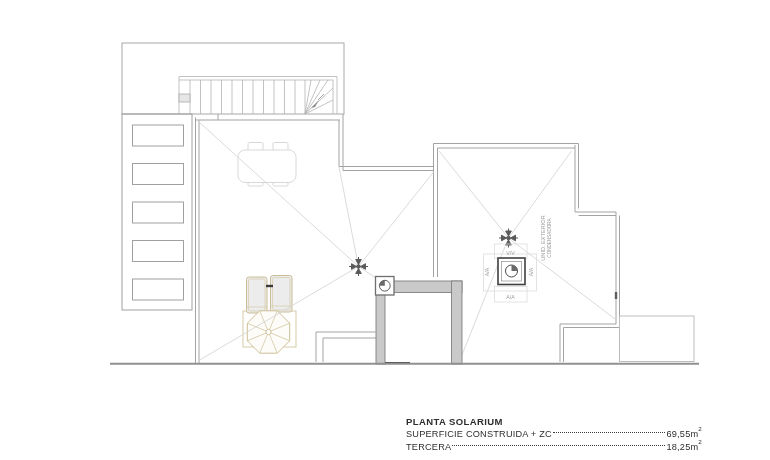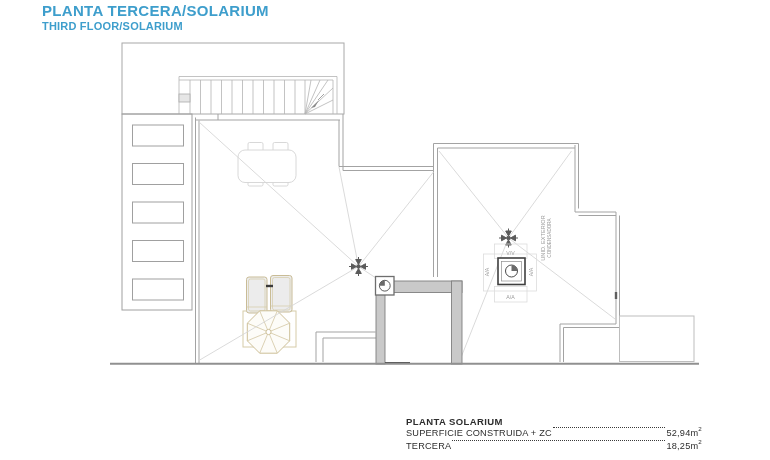--- a/index.html
+++ b/index.html
@@ -7,35 +7,31 @@
           font-family:"Liberation Sans", sans-serif;}
   
   #header{position:absolute;left:42px;top:2px;}
   #header .title{font-size:15px;font-weight:bold;letter-spacing:.3px;}
   #header .subtitle{font-size:11px;font-weight:bold;letter-spacing:.2px;margin-top:1px;}
   
   #plan{position:absolute;left:0;top:0;}
   
   #summary{position:absolute;left:406px;top:416px;width:296px;color:#2d2d2d;}
   #summary .heading{font-size:9.5px;font-weight:bold;letter-spacing:.4px;margin-bottom:0;}
-  #summary .row{display:flex;align-items:flex-start;font-size:9.2px;letter-spacing:.2px;
+  #summary .row{display:flex;align-items:center;font-size:9.2px;letter-spacing:.2px;
                 height:13px;line-height:12px;}
   #summary .leader{flex:1;border-bottom:1.6px dotted #3a3a3a;margin:0 1px 2px 1px;}
   #summary sup{font-size:6.2px;position:relative;top:-1px;line-height:0;}
   svg text{font-family:"Liberation Sans", sans-serif;}
 </style>
 </head>
 <body>
 
 <div id="canvas">
 
-  <div id="header">
-    <div class="title" style="color:#3E9ECC">PLANTA TERCERA/SOLARIUM</div>
-    <div class="subtitle" style="color:#3E9ECC">THIRD FLOOR/SOLARIUM</div>
-  </div>
 
   <svg id="plan" width="770" height="460" viewBox="0 0 770 460">
 
     <g>
       <rect x="122" y="43" width="222" height="71" fill="none" stroke="#a8a8a8" stroke-width="1"></rect>
     </g>
 
     <g stroke="#b4b4b4" stroke-width="0.8" fill="none">
       <line x1="179" y1="76.5" x2="337" y2="76.5"></line>
       <line x1="179" y1="80" x2="333" y2="80"></line>
@@ -216,21 +212,21 @@
     </g>
 
     <line x1="110" y1="363.8" x2="699" y2="363.8" stroke="#909090" stroke-width="2"></line>
   </svg>
 
   <div id="summary">
     <div class="heading">PLANTA SOLARIUM</div>
     <div class="row">
       <span>SUPERFICIE CONSTRUIDA + ZC</span>
       <span class="leader"></span>
-      <span><span>52,94m</span><sup>2</sup></span>
+      <span><span>69,55m</span><sup>2</sup></span>
     </div>
     <div class="row">
       <span>TERCERA</span>
       <span class="leader"></span>
       <span><span>18,25m</span><sup>2</sup></span>
     </div>
   </div>
 
 </div>
 

